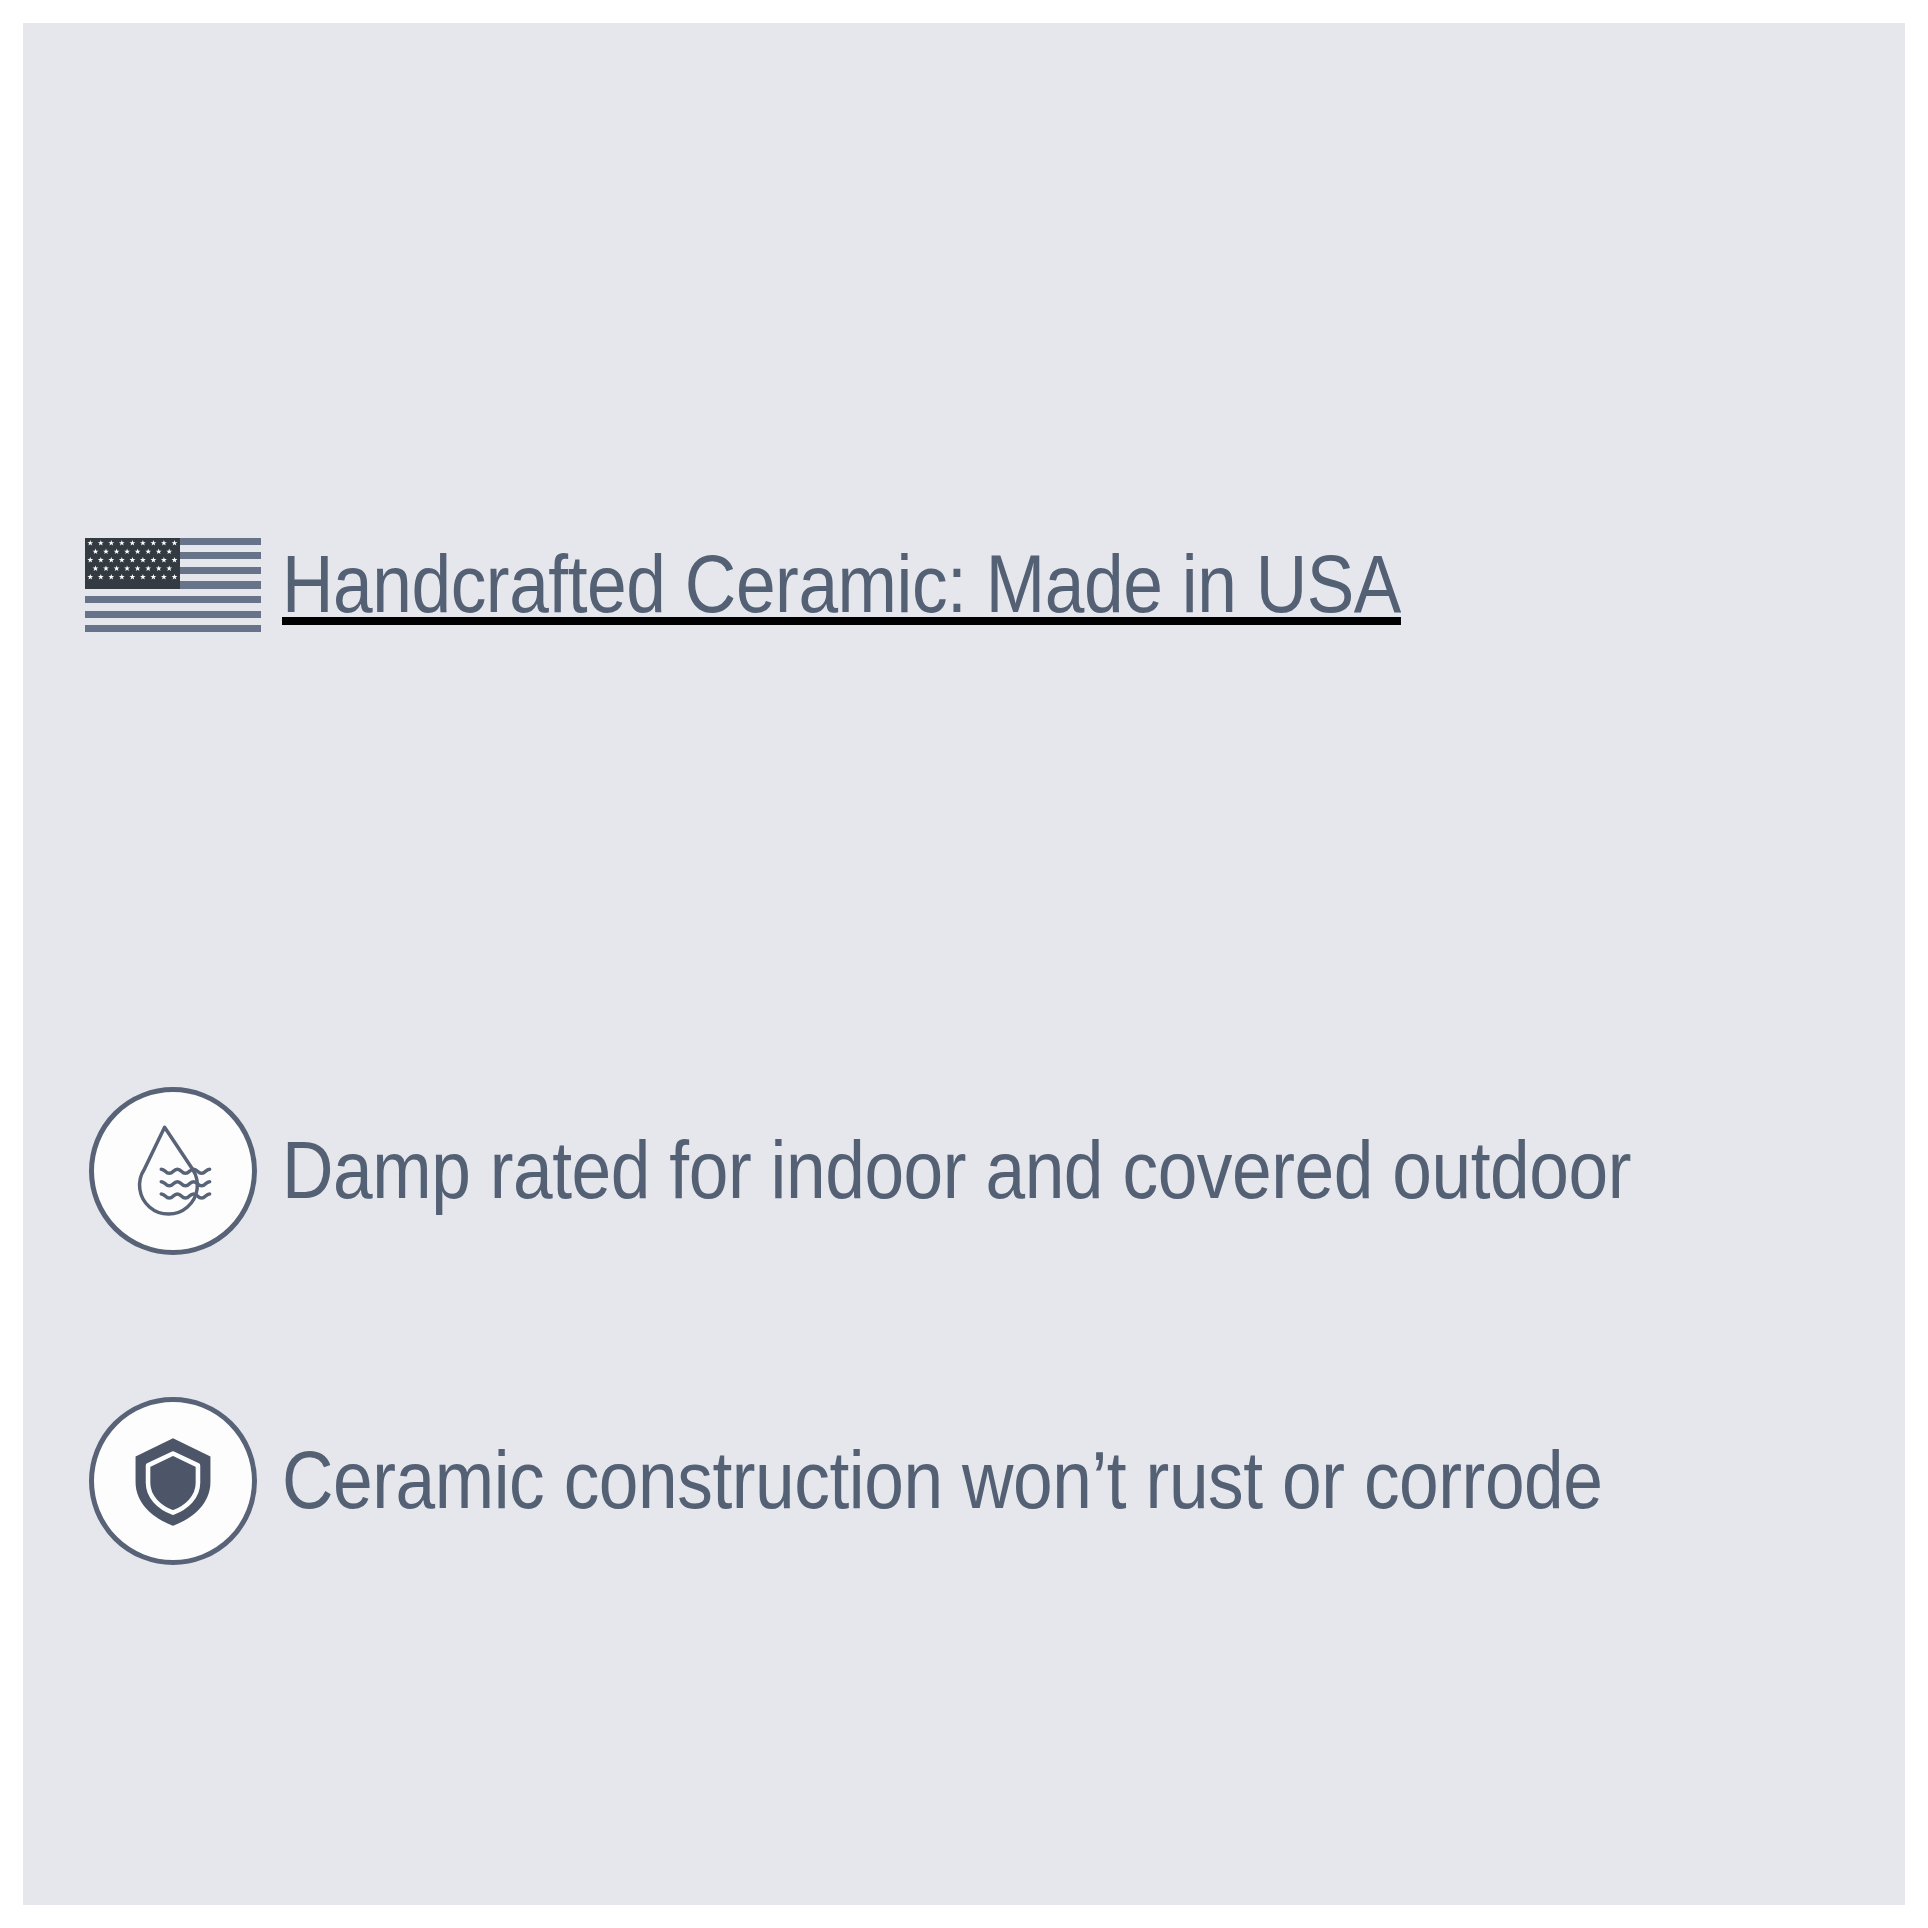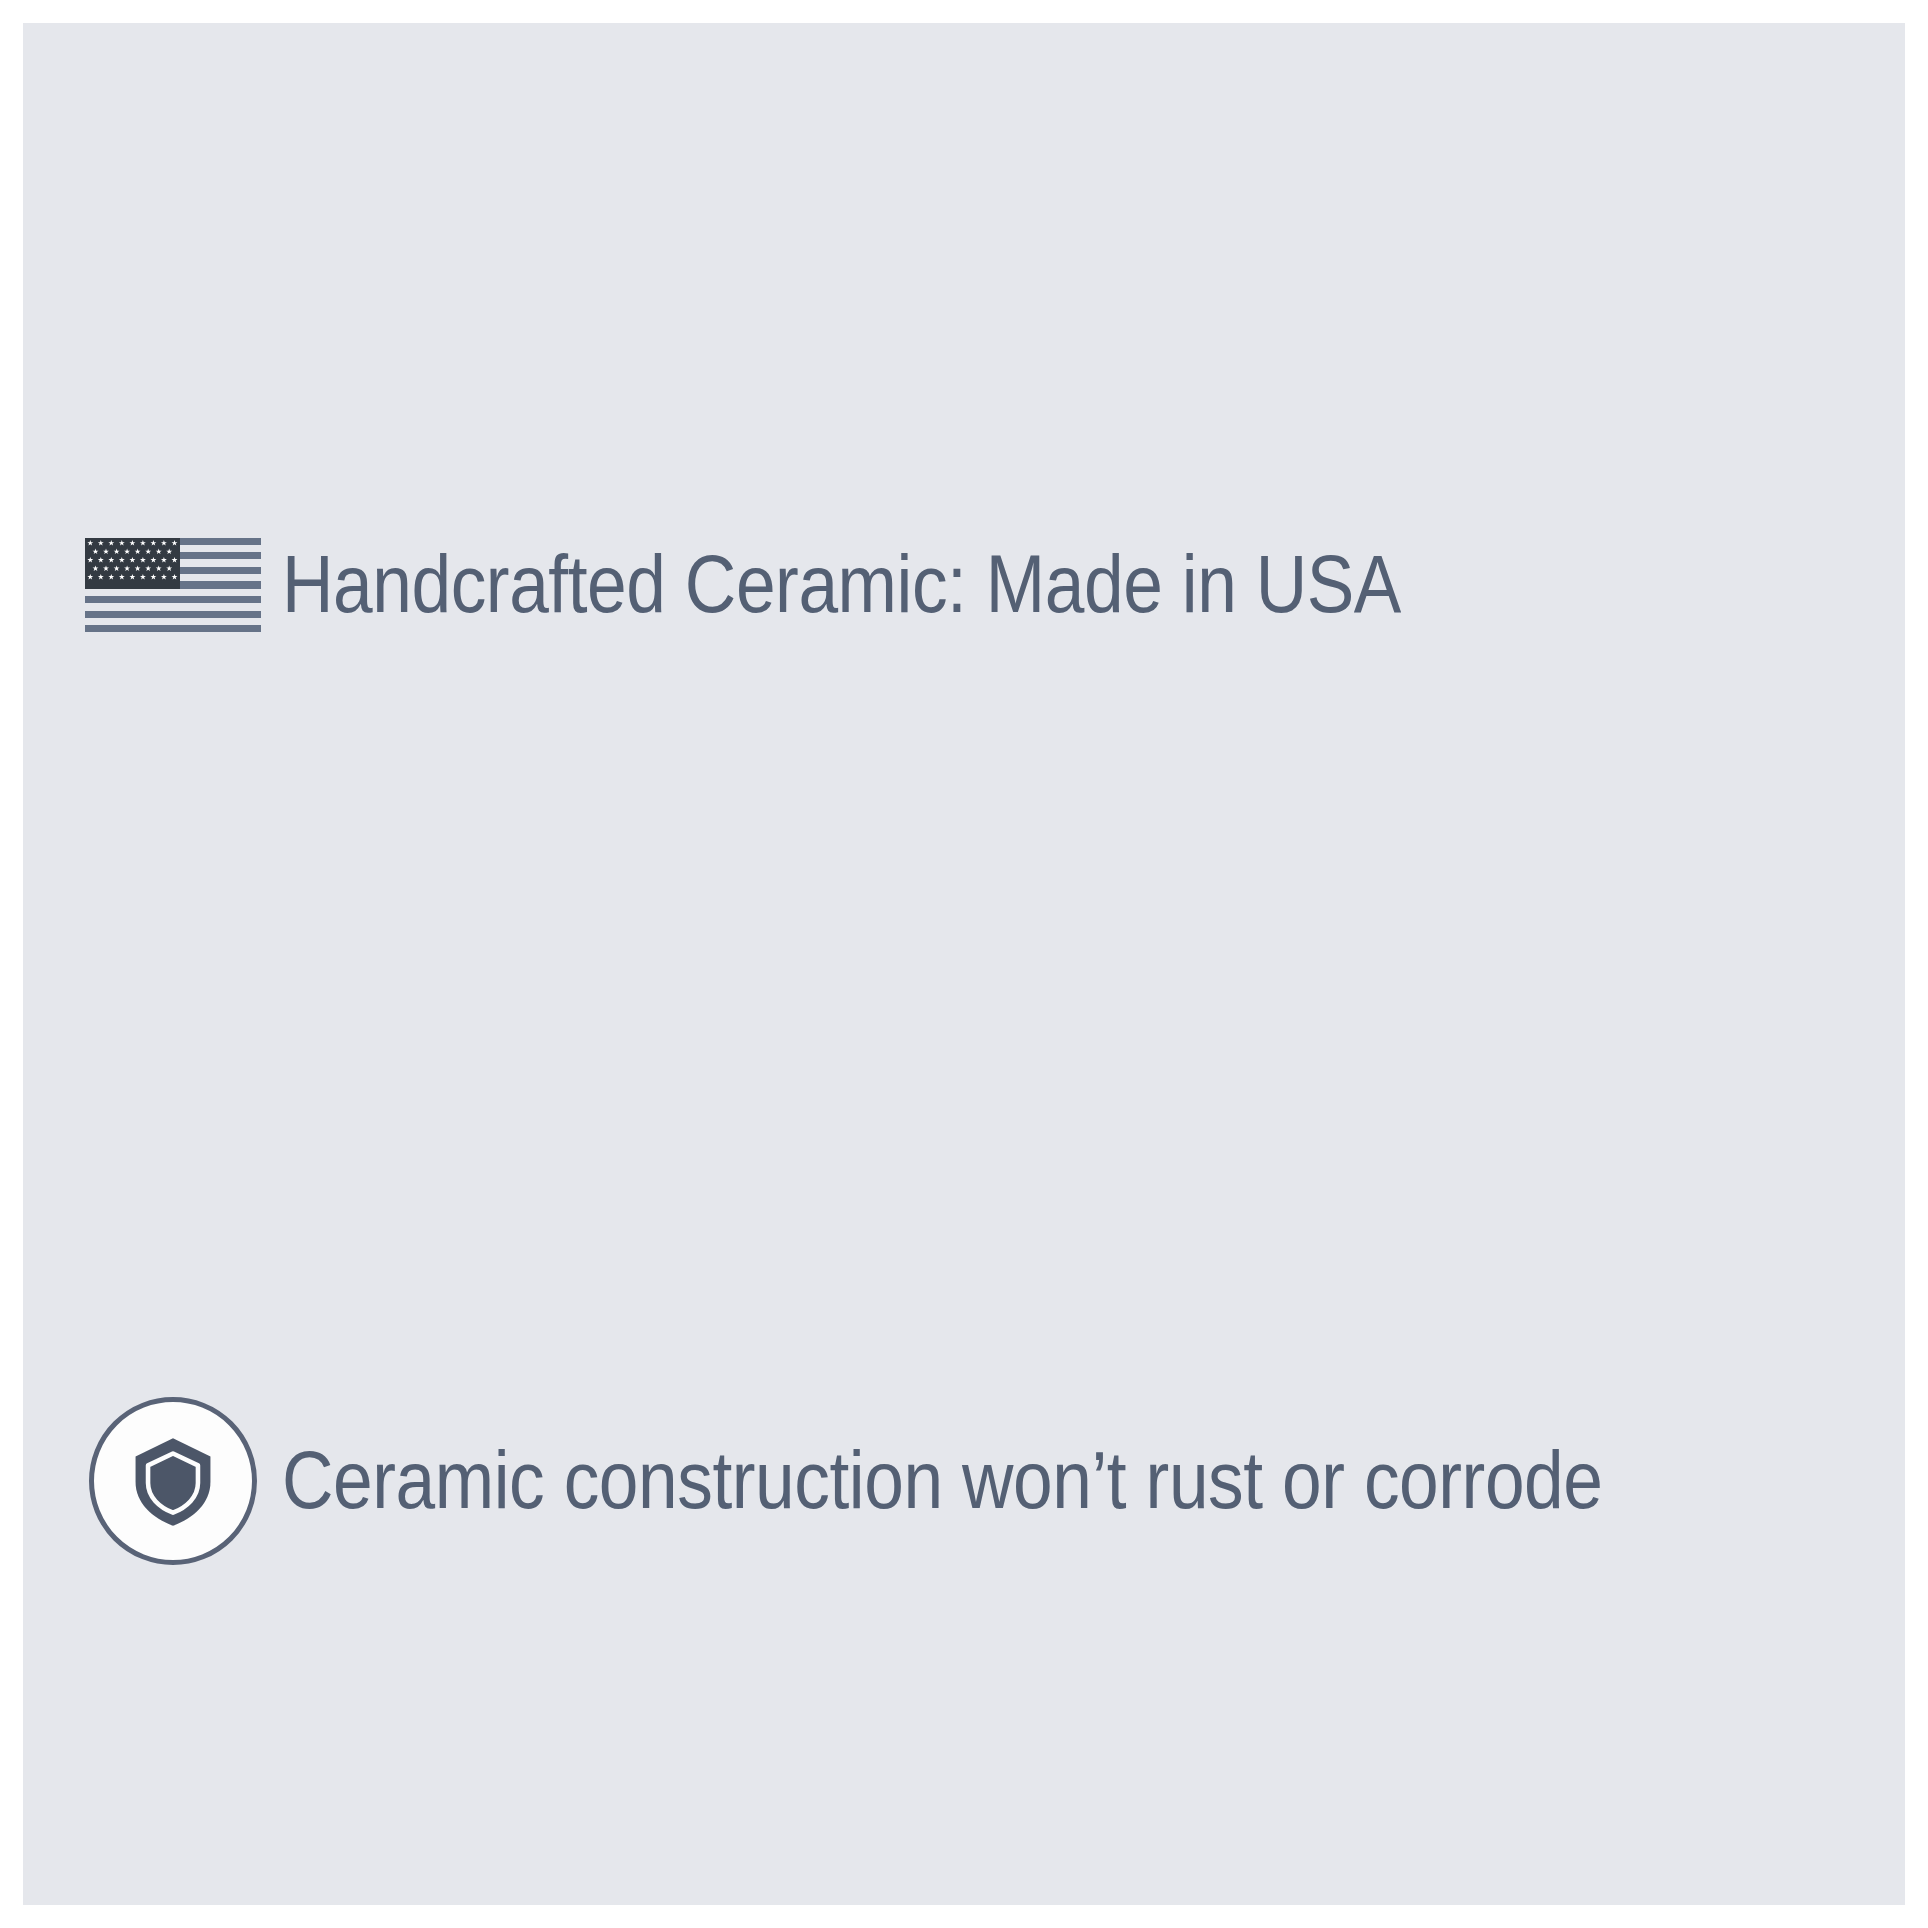--- a/index.html
+++ b/index.html
@@ -31,21 +31,21 @@
 
   .feature-row {
     position: absolute;
     left: 50px;
     width: 1820px;
     height: 200px;
     display: flex;
     align-items: center;
   }
 
-  #row-0 { top: 462px; }
+  #row-0 { top: 462px; text-decoration: underline; }
   #row-1 { top: 740px; }
   #row-2 { top: 1048px; }
   #row-3 { top: 1358px; }
 
   .icon-slot {
     width: 200px;
     height: 200px;
     flex: 0 0 200px;
     display: flex;
     align-items: center;
@@ -176,20 +176,37 @@
                 <use href="#st" x="78.9" y="39.6"></use>
                 <use href="#st" x="89.5" y="39.6"></use>
             </svg>
           </div>
         </div>
       </div>
       <div class="feature-text">Handcrafted Ceramic: Made in USA</div>
     </div>
 
 
+    <div class="feature-row" id="row-2">
+      <div class="icon-slot">
+        <div class="circle-icon">
+          <svg width="112" height="112" viewBox="0 0 100 100" xmlns="http://www.w3.org/2000/svg">
+            <g fill="none" stroke="#596377" stroke-width="3.1" stroke-linecap="round" stroke-linejoin="round">
+
+              <path d="M42.5 11 L67.5 48.5 A25.8 25.8 0 1 1 24.4 48.5 Z"></path>
+
+              <path d="M39.5 48.5 c3.6 0 3.6 3.6 7.2 3.6 s3.6 -3.6 7.2 -3.6 s3.6 3.6 7.2 3.6 s3.6 -3.6 7.2 -3.6 s3.6 3.6 7.2 3.6 s3.6 -3.6 7.2 -3.6"></path>
+              <path d="M39.5 59.5 c3.6 0 3.6 3.6 7.2 3.6 s3.6 -3.6 7.2 -3.6 s3.6 3.6 7.2 3.6 s3.6 -3.6 7.2 -3.6 s3.6 3.6 7.2 3.6 s3.6 -3.6 7.2 -3.6"></path>
+              <path d="M39.5 70.5 c3.6 0 3.6 3.6 7.2 3.6 s3.6 -3.6 7.2 -3.6 s3.6 3.6 7.2 3.6 s3.6 -3.6 7.2 -3.6 s3.6 3.6 7.2 3.6 s3.6 -3.6 7.2 -3.6"></path>
+            </g>
+          </svg>
+        </div>
+      </div>
+      <div class="feature-text">Damp rated for indoor and covered outdoor</div>
+    </div>
 
     <div class="feature-row" id="row-3">
       <div class="icon-slot">
         <div class="circle-icon">
           <svg width="104" height="104" viewBox="0 0 100 100" xmlns="http://www.w3.org/2000/svg">
 
             <path fill="#4c5668" d="M50 9 L86 26.5 L86 51 C86 71.5 69.5 86 50 93 C30.5 86 14 71.5 14 51 L14 26.5 Z"></path>
 
             <path fill="none" stroke="#fdfdfd" stroke-width="4.4" stroke-linejoin="round" d="M50 23.5 L74 35 L74 52 C74 65.5 63 75.5 50 80.5 C37 75.5 26 65.5 26 52 L26 35 Z"></path>
           </svg>

